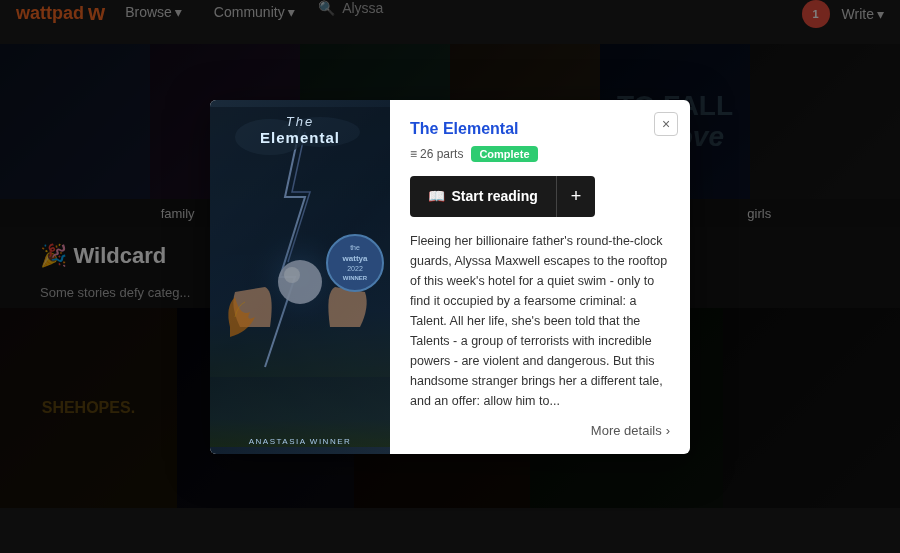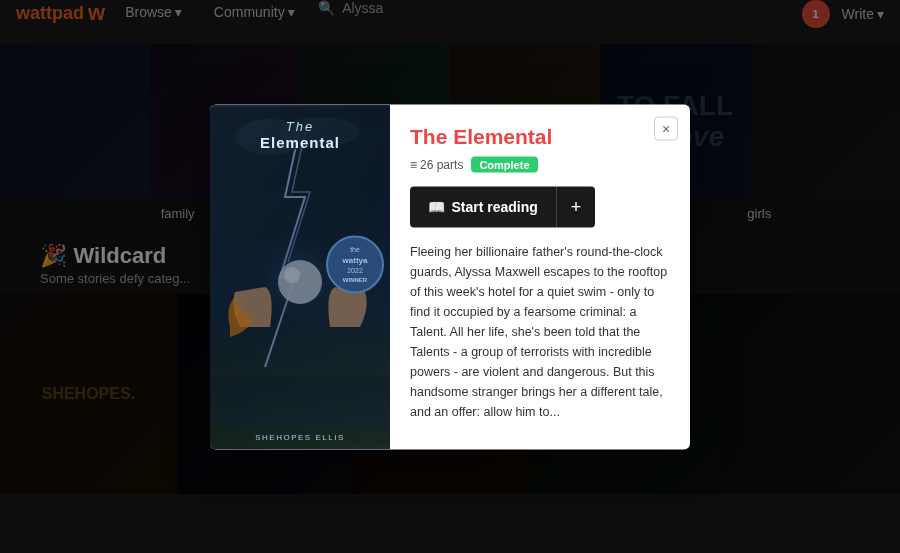--- a/index.html
+++ b/index.html
@@ -44,21 +44,21 @@
     .lightning-svg { position: absolute; top: 0; left: 0; width: 100%; height: 100%; opacity: 0.6; }
 
     
     .modal-content { flex: 1; padding: 20px 20px 16px 20px; position: relative; min-width: 0; }
     .modal-close {
       position: absolute; top: 12px; right: 12px; width: 24px; height: 24px;
       border: 1px solid #ccc; border-radius: 4px; background: white;
       cursor: pointer; display: flex; align-items: center; justify-content: center;
       font-size: 14px; color: #666;
     }
-    .modal-title { font-size: 21px; font-weight: bold; color: #ef4444; margin-bottom: 8px; margin-right: 30px; }
+    .modal-title { font-size: 16px; font-weight: bold; color: #1d4ed8; margin-bottom: 8px; margin-right: 30px; }
     .modal-meta { display: flex; align-items: center; gap: 8px; margin-bottom: 14px; }
     .meta-parts { color: #555; font-size: 12px; display: flex; align-items: center; gap: 3px; }
     .complete-badge {
       background: #2ecc71; color: white; font-size: 11px; font-weight: bold;
       padding: 2px 8px; border-radius: 4px;
     }
     .modal-actions { display: flex; gap: 0; margin-bottom: 14px; }
     .start-reading-btn {
       background: #1a1a1a; color: white; border: none; padding: 10px 18px;
       font-size: 14px; font-weight: 600; cursor: pointer; border-radius: 4px 0 0 4px;
@@ -126,21 +126,21 @@
     <div style="flex:1;"></div>
     <div style="flex:1; color:#ccc; font-size:13px; padding-left:8px;">family</div>
     <div style="flex:1;"></div>
     <div style="flex:1;"></div>
     <div style="flex:1;"></div>
     <div style="flex:1; color:#ccc; font-size:13px; padding-left:8px;">girls</div>
   </div>
 
   <div style="padding:16px 40px 8px 40px; background:rgba(0,0,0,0.2);">
     <div style="color:#fff;font-size:22px;font-weight:bold;">🎉 Wildcard</div>
-    <div style="color:#aaa;font-size:13px;margin-top:2px;">Some stories defy categ...</div>
+    <div style="color:#aaa;font-size:13px;margin-top:16px;">Some stories defy categ...</div>
   </div>
 
   <div style="display:flex; height:200px; filter:brightness(0.4);">
     <div style="flex:1; background:linear-gradient(135deg,#2a1a1a,#3a2a0a); overflow:hidden;display:flex;align-items:center;justify-content:center;">
       <div style="color:#e8aa22;font-size:16px;font-weight:bold;text-align:center;">SHEHOPES.</div>
     </div>
     <div style="flex:1; background:linear-gradient(135deg,#0a0a1a,#1a1a2a); overflow:hidden;"></div>
     <div style="flex:1; background:linear-gradient(135deg,#1a0a0a,#2a1a0a); overflow:hidden; display:flex;align-items:center;justify-content:center;">
       <div style="color:#cc4422;font-size:14px;font-weight:bold;text-align:center;">MARAUD<br>INC.</div>
     </div>
@@ -197,21 +197,21 @@
 
       <div style="position:absolute; right:6px; top:38%; width:58px; height:58px; border-radius:50%; background:#2a4a7a; border:2px solid #4a7aaa; display:flex;flex-direction:column;align-items:center;justify-content:center; z-index:3; padding:4px;">
         <div style="color:#a0c0e0;font-size:7px;text-align:center;line-height:1.4;">
           <div>the</div>
           <div style="font-weight:bold;font-size:8px;">wattya</div>
           <div>2022</div>
           <div style="font-size:6px;font-weight:bold;">WINNER</div>
         </div>
       </div>
 
-      <div style="position:absolute; bottom:8px; left:0; right:0; text-align:center; z-index:2; color:#a8c8e8; font-size:8px; letter-spacing:1.5px;">SHEHOPES ELLIS</div>
+      <div style="position:absolute; bottom:8px; left:0; right:0; text-align:center; z-index:2; color:#a8c8e8; font-size:8px; letter-spacing:1.5px;">ANASTASIA WINNER</div>
     </div>
   </div>
 
   <div class="modal-content">
     <button class="modal-close">×</button>
 
     <div class="modal-title">The Elemental</div>
 
     <div class="modal-meta">
       <span class="meta-parts">
@@ -224,14 +224,18 @@
     <div class="modal-actions">
       <button class="start-reading-btn">
         <span>📖</span>
         <span>Start reading</span>
       </button>
       <button class="add-btn">+</button>
     </div>
 
     <p class="modal-desc">Fleeing her billionaire father's round-the-clock guards, Alyssa Maxwell escapes to the rooftop of this week's hotel for a quiet swim - only to find it occupied by a fearsome criminal: a Talent. All her life, she's been told that the Talents - a group of terrorists with incredible powers - are violent and dangerous. But this handsome stranger brings her a different tale, and an offer: allow him to...</p>
 
+    <div class="more-details">
+      <span>More details</span>
+      <span>›</span>
+    </div>
   </div>
 </div>
 
 </body></html>

